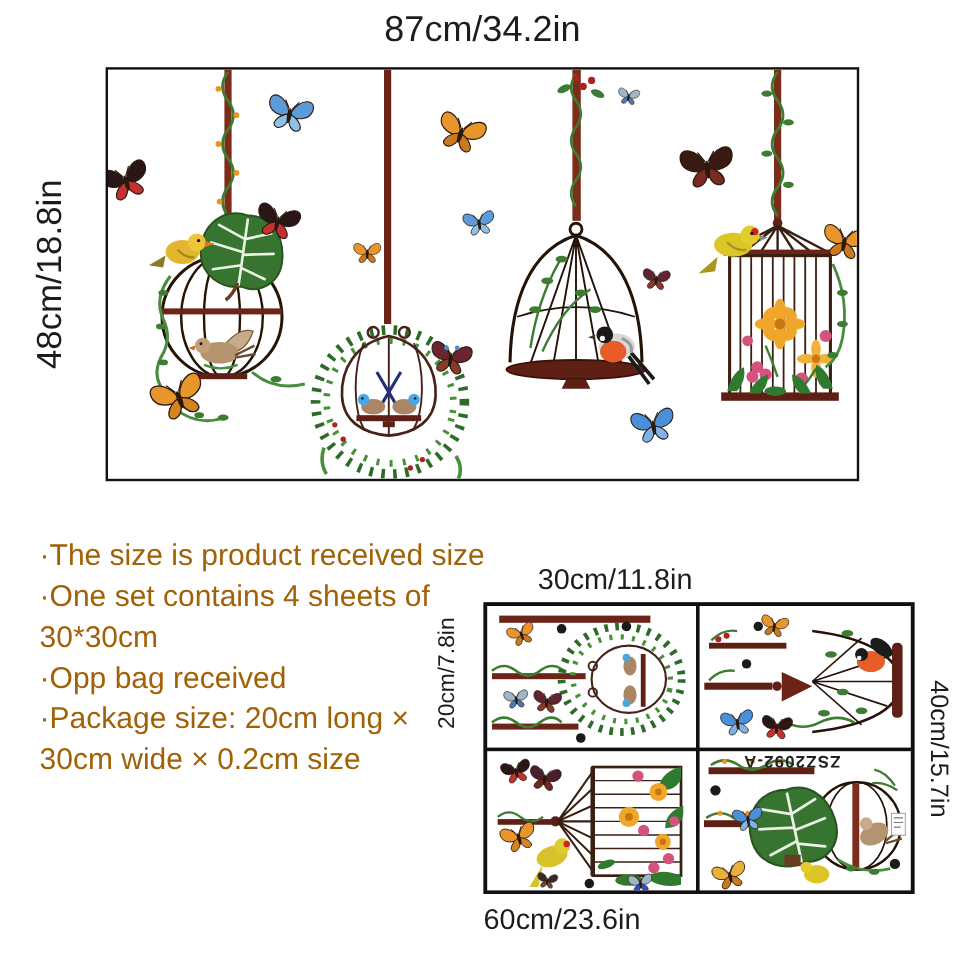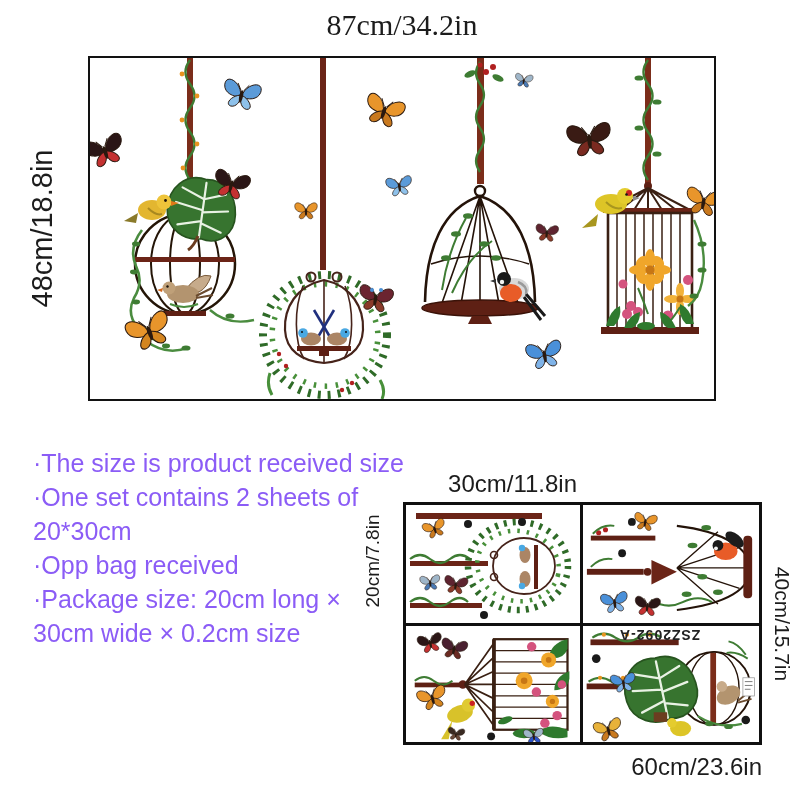--- a/index.html
+++ b/index.html
@@ -10,39 +10,39 @@
   }
   .abs{position:absolute;}
   
   #main-box{
     left:88px;top:56px;width:628px;height:345px;
     border:2px solid #121212;box-sizing:border-box;background:#fff;
   }
   #main-box svg{width:100%;height:100%;display:block;}
   
   .dim{color:#1c1c1c;white-space:nowrap;}
-  #label-top{left:88px;top:8px;width:628px;text-align:center;font-size:30px;font-family:Liberation Serif, serif;}
+  #label-top{left:88px;top:8px;width:628px;text-align:center;font-size:30px;}
   #label-left{left:16px;top:56px;width:52px;height:345px;display:flex;align-items:center;justify-content:center;}
   #label-left span{transform:rotate(-90deg);font-size:29px;}
   
-  #notes{left:33px;top:446px;width:374px;font-size:25px;line-height:34px;color:#8b5cf6;}
+  #notes{left:33px;top:446px;width:374px;font-size:25px;line-height:34px;color:#a16207;}
   
   #sheet-grid{
     left:403px;top:502px;width:359px;height:243px;box-sizing:border-box;
     border:3px solid #101010;background:#101010;
     display:grid;grid-template-columns:174px 1fr;grid-template-rows:118px 1fr;gap:3px;
   }
   .panel{background:#ffffff;position:relative;overflow:hidden;}
   .panel svg{width:100%;height:100%;display:block;}
   #label-sheet-top{left:403px;top:470px;width:174px;text-align:right;font-size:24px;}
   #label-sheet-left{left:350px;top:502px;width:46px;height:118px;display:flex;align-items:center;justify-content:center;}
   #label-sheet-left span{transform:rotate(-90deg);font-size:19px;}
   #label-sheet-right{left:764px;top:502px;width:36px;height:243px;display:flex;align-items:center;justify-content:center;}
   #label-sheet-right span{transform:rotate(90deg);font-size:21px;}
-  #label-sheet-bottom{left:403px;top:753px;width:359px;text-align:right;font-size:24px;}
+  #label-sheet-bottom{left:403px;top:753px;width:359px;text-align:left;font-size:24px;}
   #sku{
     position:absolute;top:1px;left:36px;transform:rotate(180deg);
     font-size:14px;font-weight:600;letter-spacing:1px;color:#222;
   }
 </style>
 </head>
 <body>
 
 <div class="abs dim" id="label-top">87cm/34.2in</div>
 <div class="abs" id="label-left">
@@ -271,21 +271,21 @@
     <use href="#bf" transform="translate(457,173) rotate(6) scale(0.7)" style="--fw:#5e2430;--hw:#8a3a2a"></use>
     <use href="#bf" transform="translate(454,294) rotate(-10) scale(1.1)" style="--fw:#4a90d9;--hw:#7fb3e8"></use>
     <use href="#bf" transform="translate(614,141) rotate(10) scale(1.1)" style="--fw:#e8952b;--hw:#c9791e"></use>
     <use href="#bf" transform="translate(58,270) rotate(-20) scale(1.35)" style="--fw:#e8952b;--hw:#d4851f"></use>
   </g>
 </svg>
 </div>
 
 <div class="abs" id="notes">
   <div>·The size is product received size</div>
-  <div>·One set contains 2 sheets of 20*30cm</div>
+  <div>·One set contains 4 sheets of 30*30cm</div>
   <div>·Opp bag received</div>
   <div>·Package size: 20cm long × 30cm wide × 0.2cm size</div>
 </div>
 
 <div class="abs dim" id="label-sheet-top">30cm/11.8in</div>
 <div class="abs" id="label-sheet-left">
   <span class="dim">20cm/7.8in</span>
 </div>
 <div class="abs" id="label-sheet-right">
   <span class="dim">40cm/15.7in</span>

